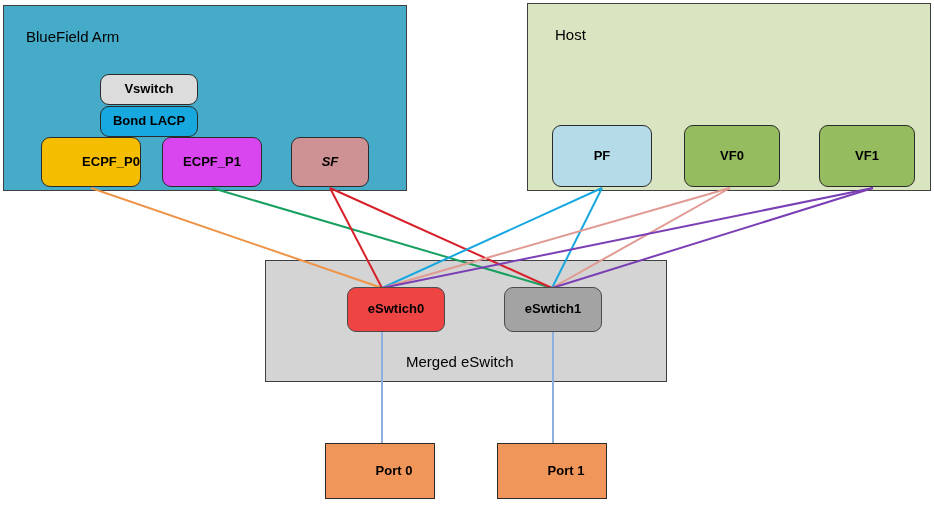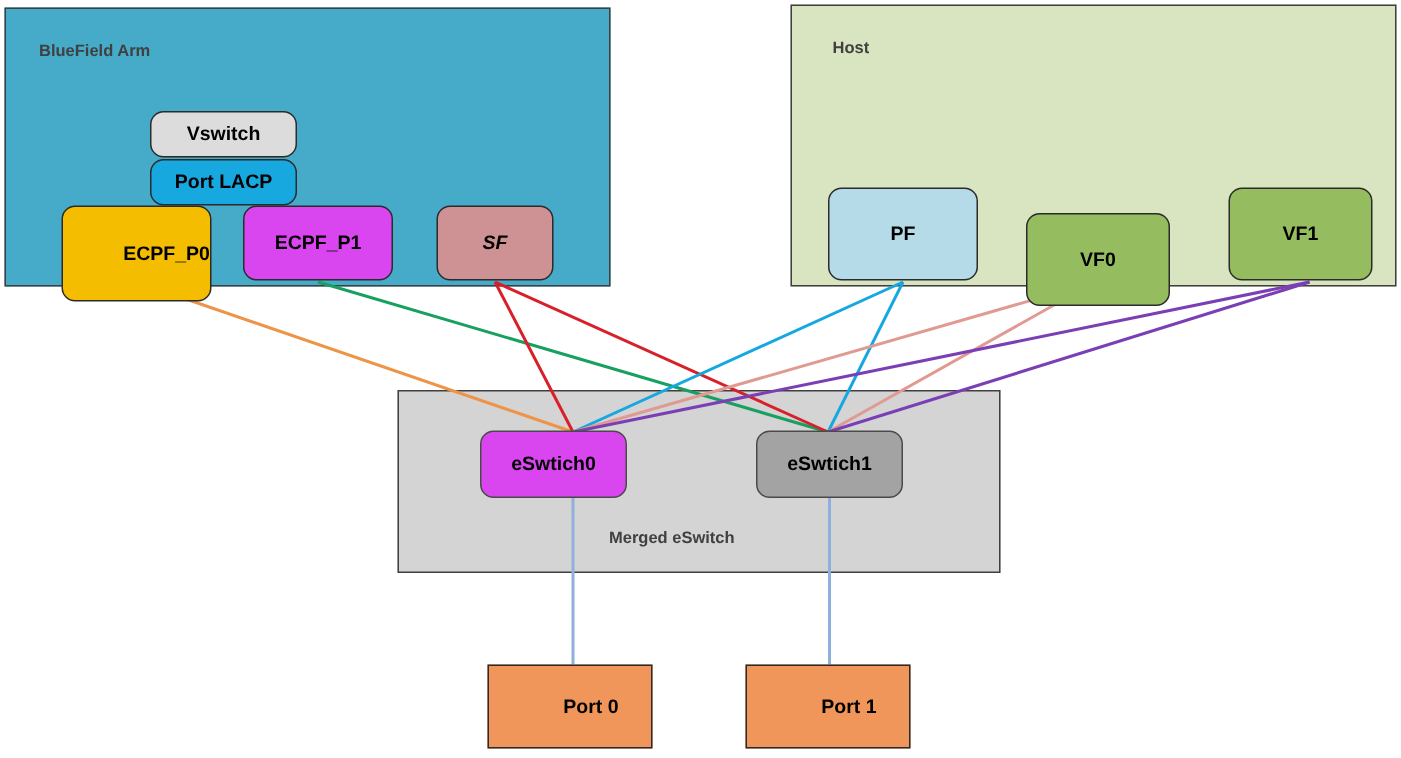--- a/index.html
+++ b/index.html
@@ -17,23 +17,23 @@
     background: #ffffff;
     overflow: hidden;
   }
   .panel {
     position: absolute;
     box-sizing: border-box;
     border: 1.5px solid #3f3f3f;
   }
   .panel-title {
     position: absolute;
-    font-weight: bold;
-    font-size: 11px;
-    color: #404040;
+    font-weight: normal;
+    font-size: 15px;
+    color: #000000;
     white-space: nowrap;
   }
   .node {
     position: absolute;
     box-sizing: border-box;
     display: flex;
     align-items: center;
     justify-content: center;
     font-weight: bold;
     color: #000000;
@@ -83,41 +83,41 @@
       <line x1="873" y1="188" x2="552" y2="288" stroke="#7b3fb5" stroke-width="2" stroke-linecap="butt"></line>
       <line x1="382" y1="332" x2="382" y2="443" stroke="#8fb0dd" stroke-width="2" stroke-linecap="butt"></line>
       <line x1="553" y1="332" x2="553" y2="443" stroke="#8fb0dd" stroke-width="2" stroke-linecap="butt"></line>
     </svg>
 
   <div id="nodes-layer">
       <div class="node node-rounded" style="left: 100px; top: 74px; width: 98px; height: 31px; background: rgb(220, 220, 220); border-color: rgb(43, 43, 43); font-size: 13px;">
         <span>Vswitch</span>
       </div>
       <div class="node node-rounded" style="left: 100px; top: 106px; width: 98px; height: 31px; background: rgb(24, 168, 224); border-color: rgb(43, 43, 43); font-size: 13px;">
-        <span>Port LACP</span>
+        <span>Bond LACP</span>
       </div>
-      <div class="node node-rounded" style="left: 41px; top: 137px; width: 100px; height: 64px; background: rgb(245, 189, 0); border-color: rgb(43, 43, 43); font-size: 13px; padding-left: 40px;">
+      <div class="node node-rounded" style="left: 41px; top: 137px; width: 100px; height: 50px; background: rgb(245, 189, 0); border-color: rgb(43, 43, 43); font-size: 13px; padding-left: 40px;">
         <span>ECPF_P0</span>
       </div>
       <div class="node node-rounded" style="left: 162px; top: 137px; width: 100px; height: 50px; background: #d946ef; border-color: rgb(43, 43, 43); font-size: 13px;">
         <span>ECPF_P1</span>
       </div>
       <div class="node node-rounded" style="left: 291px; top: 137px; width: 78px; height: 50px; background: rgb(207, 146, 148); border-color: rgb(43, 43, 43); font-size: 13px; font-style: italic;">
         <span>SF</span>
       </div>
       <div class="node node-rounded" style="left: 552px; top: 125px; width: 100px; height: 62px; background: rgb(181, 219, 232); border-color: rgb(43, 43, 43); font-size: 13px;">
         <span>PF</span>
       </div>
-      <div class="node node-rounded" style="left: 684px; top: 125px; width: 96px; height: 62px; background: rgb(149, 189, 95); border-color: rgb(43, 43, 43); font-size: 13px; margin-top: 17px;">
+      <div class="node node-rounded" style="left: 684px; top: 125px; width: 96px; height: 62px; background: rgb(149, 189, 95); border-color: rgb(43, 43, 43); font-size: 13px;">
         <span>VF0</span>
       </div>
       <div class="node node-rounded" style="left: 819px; top: 125px; width: 96px; height: 62px; background: rgb(149, 189, 95); border-color: rgb(43, 43, 43); font-size: 13px;">
         <span>VF1</span>
       </div>
-      <div class="node node-rounded" style="left: 320px; top: 287px; width: 98px; height: 45px; background: #d946ef; border-color: rgb(74, 74, 74); font-size: 13px;">
+      <div class="node node-rounded" style="left: 347px; top: 287px; width: 98px; height: 45px; background: #ef4444; border-color: rgb(74, 74, 74); font-size: 13px;">
         <span>eSwtich0</span>
       </div>
       <div class="node node-rounded" style="left: 504px; top: 287px; width: 98px; height: 45px; background: rgb(163, 163, 163); border-color: rgb(74, 74, 74); font-size: 13px;">
         <span>eSwtich1</span>
       </div>
       <div class="node node-square" style="left: 325px; top: 443px; width: 110px; height: 56px; background: rgb(240, 150, 90); border-color: rgb(43, 43, 43); font-size: 13px;">
         <span>Port 0</span>
       </div>
       <div class="node node-square" style="left: 497px; top: 443px; width: 110px; height: 56px; background: rgb(240, 150, 90); border-color: rgb(43, 43, 43); font-size: 13px;">
         <span>Port 1</span>

